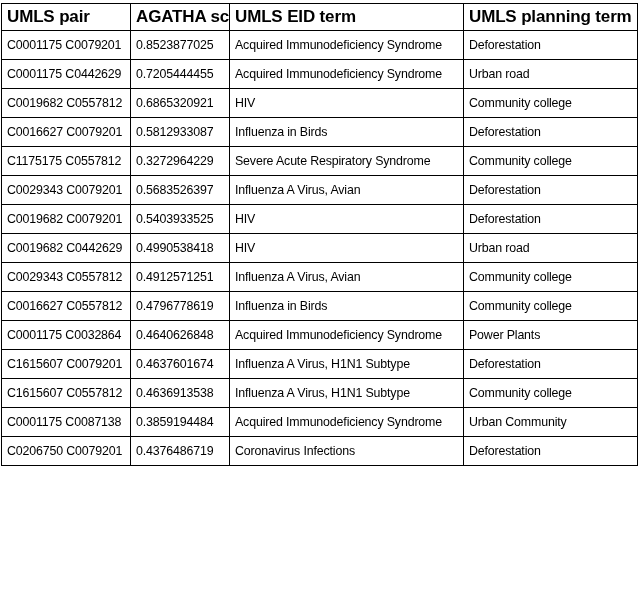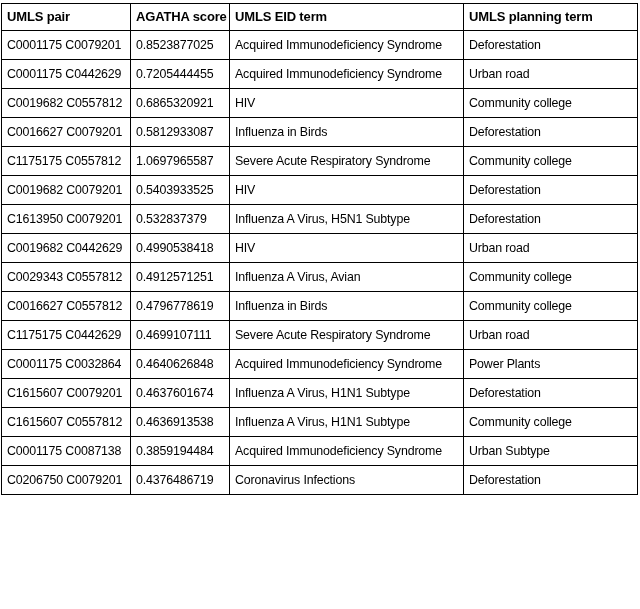--- a/index.html
+++ b/index.html
@@ -43,21 +43,21 @@
     vertical-align: middle;
     white-space: nowrap;
     overflow: hidden;
     font-weight: normal;
     letter-spacing: -0.15px;
   }
   table.umls-table thead th {
     font-weight: bold;
     height: 26px;
     line-height: 26px;
-    font-size: 13px;
+    font-size: 17px;
     margin-left: 38px;
   }
 </style>
 </head>
 <body>
 
 <div class="page">
 
   <table class="umls-table">
     <colgroup>
@@ -94,59 +94,53 @@
           <td>Community college</td>
         </tr>
         <tr>
           <td>C0016627 C0079201</td>
           <td>0.5812933087</td>
           <td>Influenza in Birds</td>
           <td>Deforestation</td>
         </tr>
         <tr>
           <td>C1175175 C0557812</td>
-          <td>1.0697965587</td>
+          <td>0.3272964229</td>
           <td>Severe Acute Respiratory Syndrome</td>
           <td>Community college</td>
+        </tr>
+        <tr>
+          <td>C0029343 C0079201</td>
+          <td>0.5683526397</td>
+          <td>Influenza A Virus, Avian</td>
+          <td>Deforestation</td>
         </tr>
         <tr>
           <td>C0019682 C0079201</td>
           <td>0.5403933525</td>
           <td>HIV</td>
-          <td>Deforestation</td>
-        </tr>
-        <tr>
-          <td>C1613950 C0079201</td>
-          <td>0.532837379</td>
-          <td>Influenza A Virus, H5N1 Subtype</td>
           <td>Deforestation</td>
         </tr>
         <tr>
           <td>C0019682 C0442629</td>
           <td>0.4990538418</td>
           <td>HIV</td>
           <td>Urban road</td>
         </tr>
         <tr>
           <td>C0029343 C0557812</td>
           <td>0.4912571251</td>
           <td>Influenza A Virus, Avian</td>
           <td>Community college</td>
         </tr>
         <tr>
           <td>C0016627 C0557812</td>
           <td>0.4796778619</td>
           <td>Influenza in Birds</td>
           <td>Community college</td>
-        </tr>
-        <tr>
-          <td>C1175175 C0442629</td>
-          <td>0.4699107111</td>
-          <td>Severe Acute Respiratory Syndrome</td>
-          <td>Urban road</td>
         </tr>
         <tr>
           <td>C0001175 C0032864</td>
           <td>0.4640626848</td>
           <td>Acquired Immunodeficiency Syndrome</td>
           <td>Power Plants</td>
         </tr>
         <tr>
           <td>C1615607 C0079201</td>
           <td>0.4637601674</td>
@@ -156,21 +150,21 @@
         <tr>
           <td>C1615607 C0557812</td>
           <td>0.4636913538</td>
           <td>Influenza A Virus, H1N1 Subtype</td>
           <td>Community college</td>
         </tr>
         <tr>
           <td>C0001175 C0087138</td>
           <td>0.3859194484</td>
           <td>Acquired Immunodeficiency Syndrome</td>
-          <td>Urban Subtype</td>
+          <td>Urban Community</td>
         </tr>
         <tr>
           <td>C0206750 C0079201</td>
           <td>0.4376486719</td>
           <td>Coronavirus Infections</td>
           <td>Deforestation</td>
         </tr>
       </tbody>
   </table>
 

